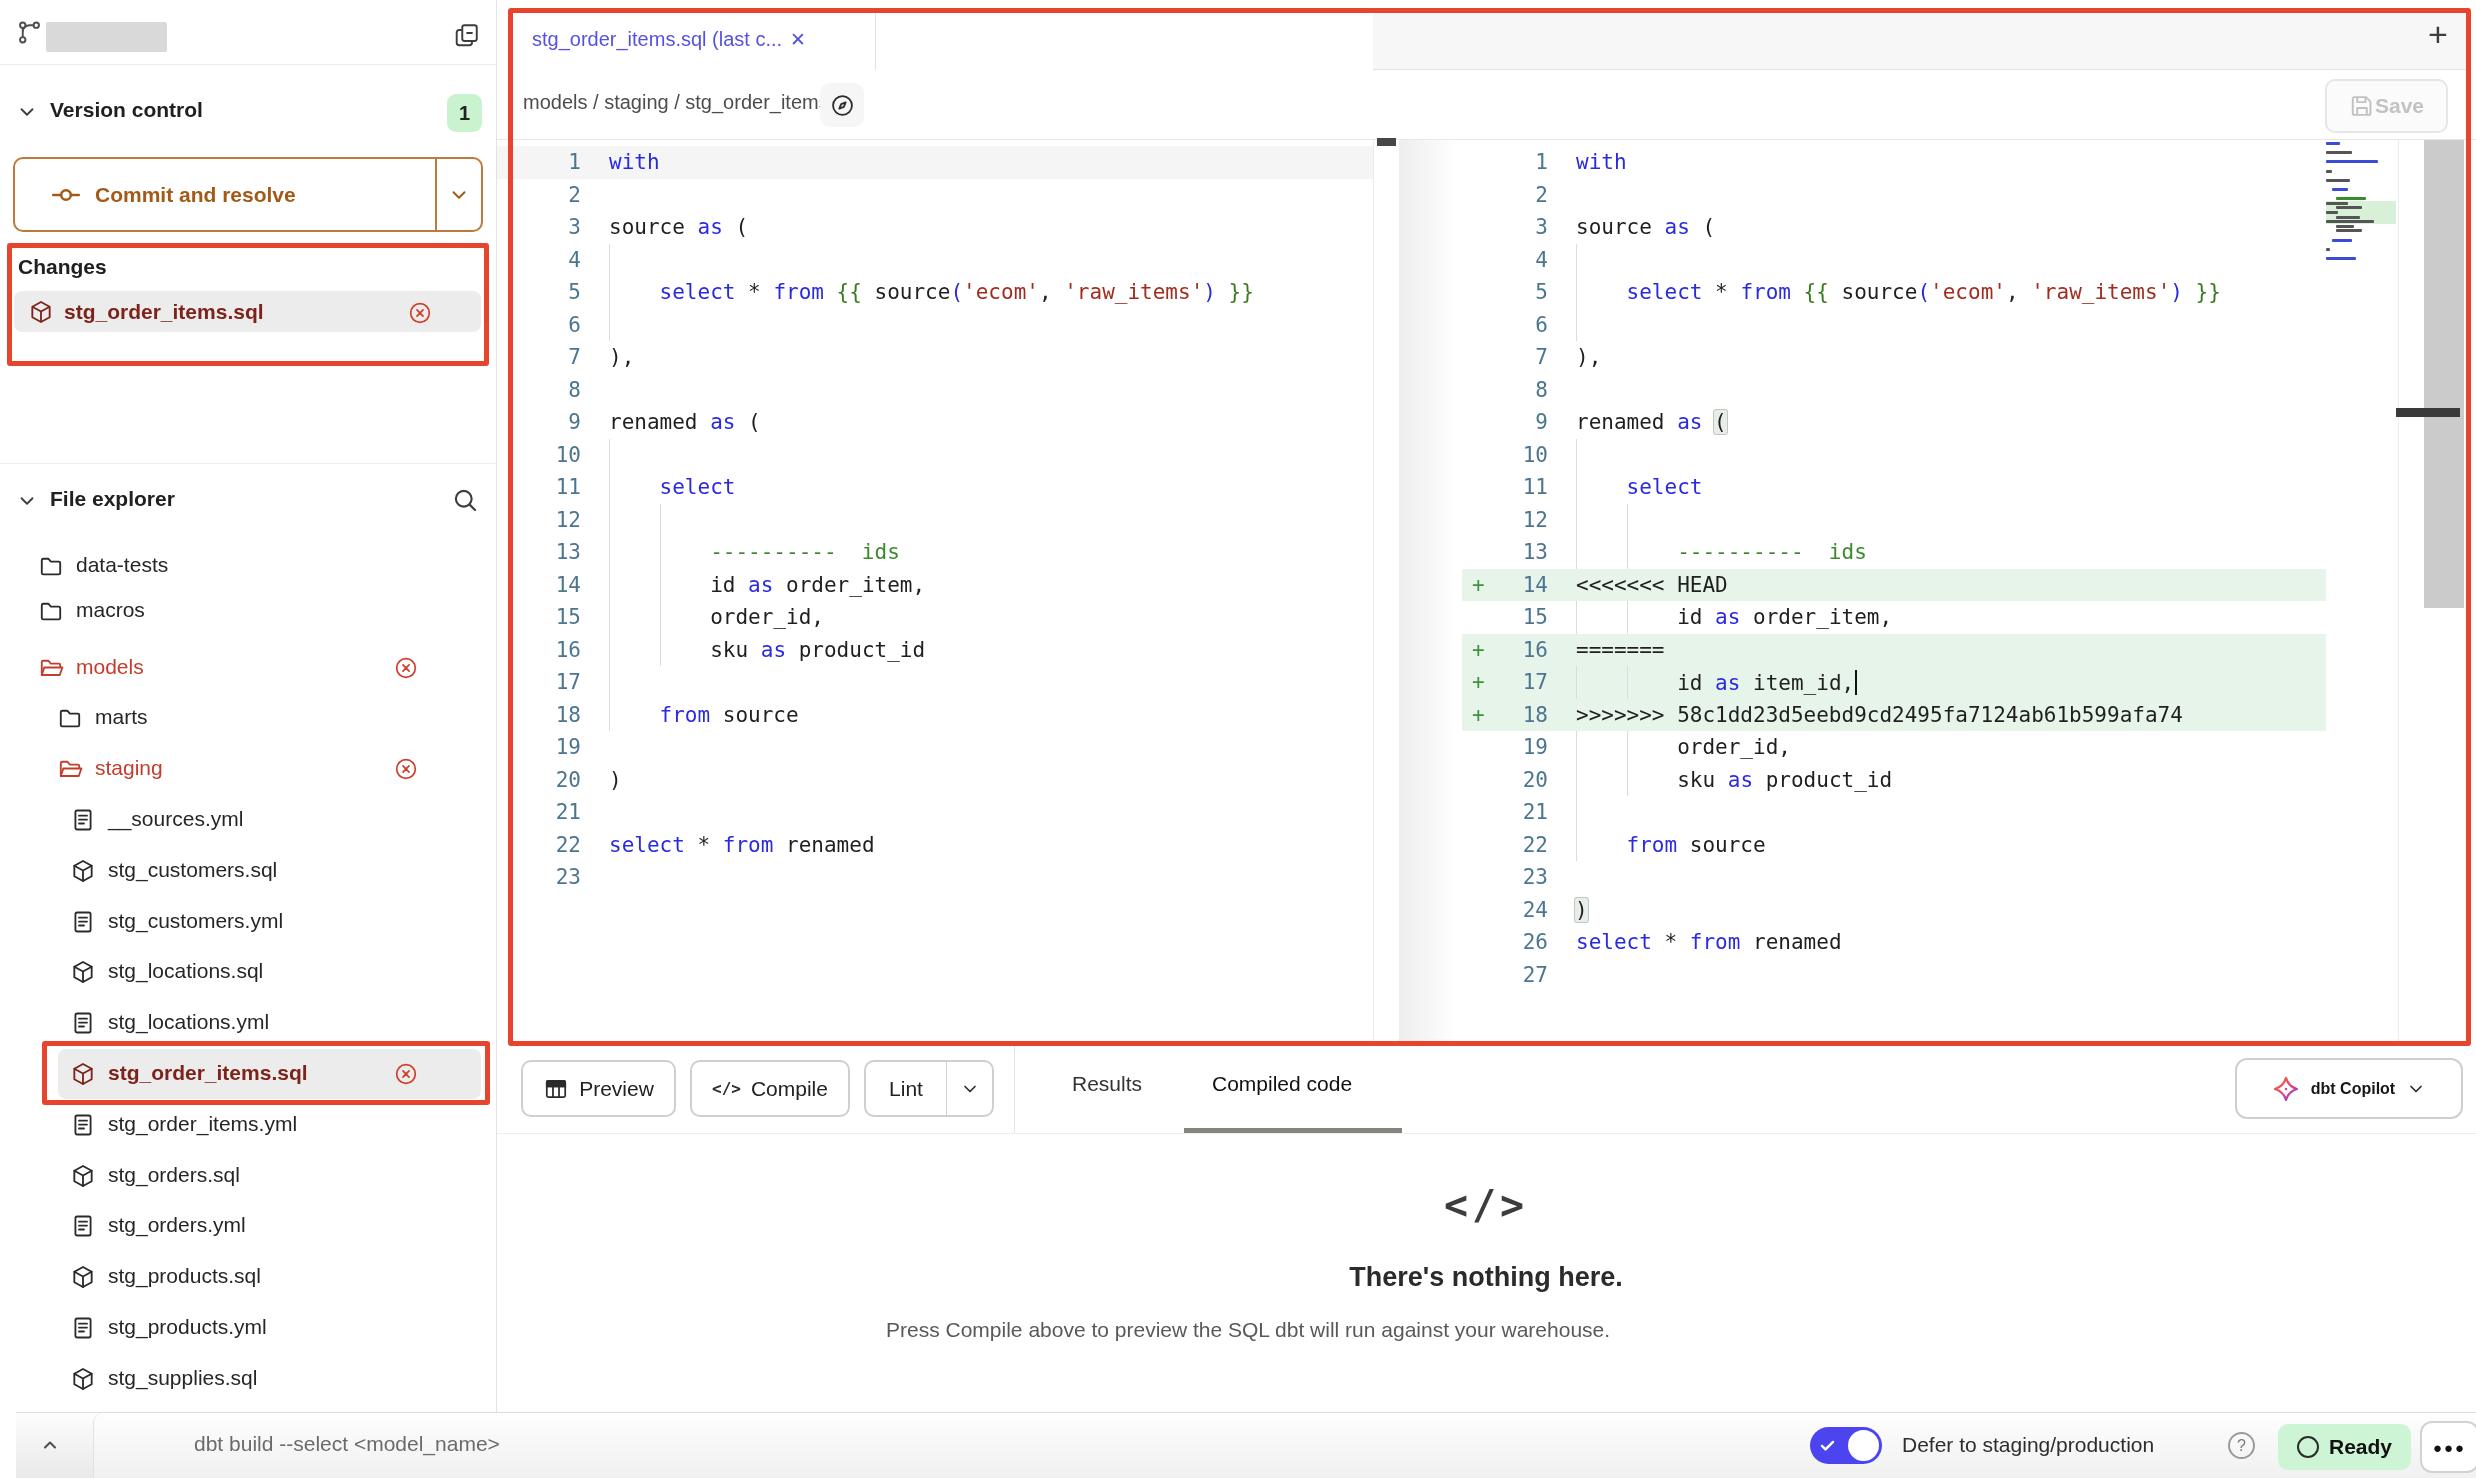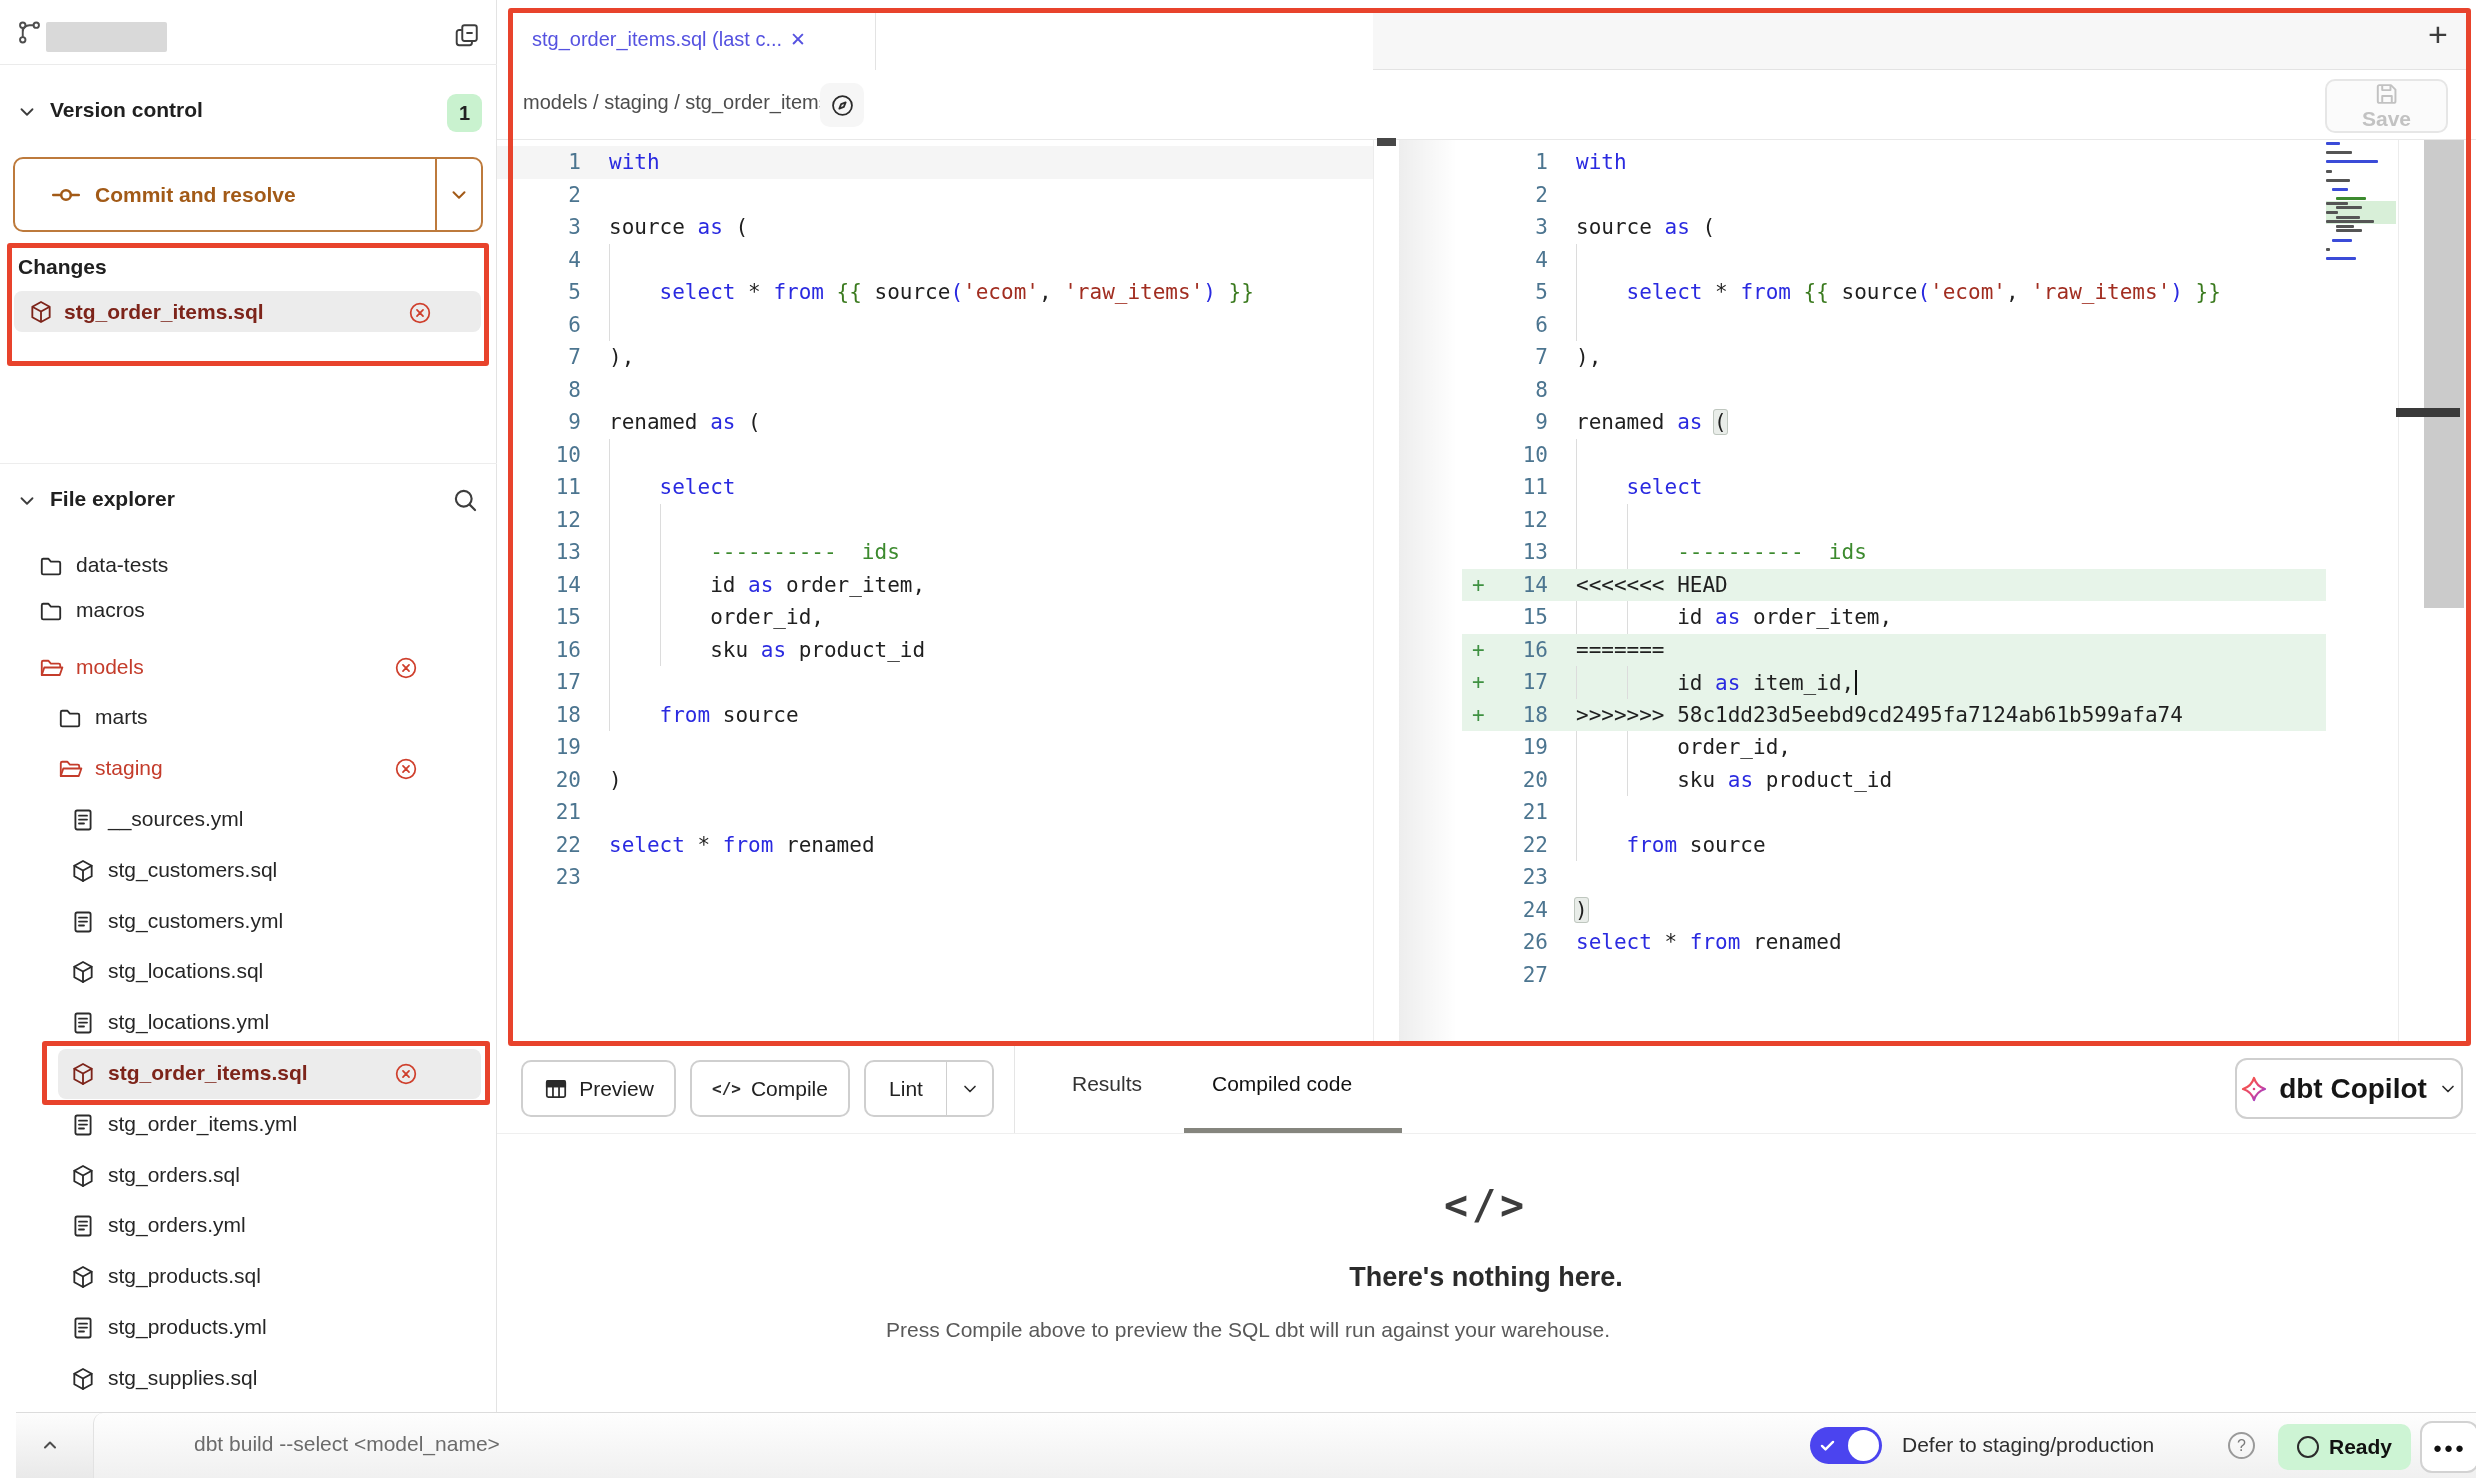--- a/index.html
+++ b/index.html
@@ -40,21 +40,21 @@
     display:flex; align-items:center; cursor:pointer; }
   #tab-active .lbl { font-size:20px; color:#5552e0; margin-left:24px; white-space:nowrap; }
   #tab-active .x { font-size:19px; color:#5552e0; margin-left:8px; cursor:pointer; }
   #newtab { left:2416px; top:10px; width:44px; height:48px; font-size:34px; font-weight:300; color:#3d3d3d;
     display:flex; align-items:center; justify-content:center; cursor:pointer; }
   #crumbbar { left:497px; top:70px; width:1979px; height:70px; background:#fff; }
   #crumb { left:26px; top:21px; font-size:20px; color:#4d4d4d; }
   #compass-btn { left:323px; top:13px; width:44px; height:44px; border-radius:10px; background:#f6f6f6;
     display:flex; align-items:center; justify-content:center; cursor:pointer; }
   #save-btn { left:2325px; top:79px; width:123px; height:54px; border:2px solid #e6e6e6; border-radius:10px;
-    background:#fbfbfb; display:flex; align-items:center; justify-content:center; gap:0;flex-direction:column; }
+    background:#fbfbfb; display:flex; align-items:center; justify-content:center; gap:0; }
   #save-btn .lbl { font-size:21px; font-weight:600; color:#c2c2c2; }
   .editor-topdiv { left:497px; top:139px; width:1979px; height:1px; background:#e8e8e8; }
 
   
   .mono { font-family:"DejaVu Sans Mono", monospace; }
   #left-pane  { left:497px;  top:146px; width:876px; }
   #right-pane { left:1462px; top:146px; width:864px; }
   .crow { position:relative; height:32.5px; display:flex; align-items:center;
     font-family:"DejaVu Sans Mono", monospace; font-size:21px; white-space:pre; }
   .crow.active { background:#f5f5f5; }
@@ -87,21 +87,21 @@
   
   .tbtn { position:absolute; top:1060px; height:57px; background:#fff; border:2px solid #cfcfcf; border-radius:10px;
     display:flex; align-items:center; justify-content:center; gap:10px; cursor:pointer;
     font-size:21px; color:#222; }
   .tb-div { left:1014px; top:1046px; width:1px; height:87px; background:#e5e5e5; }
   .restab { position:absolute; top:1072px; font-size:21px; cursor:pointer; }
   #tab-underline { left:1184px; top:1128px; width:218px; height:5px; background:#85857e; }
   .toolbar-botdiv { left:497px; top:1133px; width:1979px; height:1px; background:#efefef; }
   #copilot-btn { left:2235px; top:1058px; width:228px; height:61px; border:2px solid #cfcfcf; border-radius:12px;
     background:#fff; display:flex; align-items:center; justify-content:center; gap:11px; cursor:pointer; }
-  #copilot-btn .lbl { font-size:28px; font-weight:600; color:#161616; }
+  #copilot-btn .lbl { font-size:16px; font-weight:600; color:#161616; }
 
   
   #empty-icon { left:1386px; top:1182px; width:200px; text-align:center; font-size:40px; font-weight:600;
     color:#3d3d3d; letter-spacing:4px; font-family:"DejaVu Sans Mono", monospace; }
   #empty-title { left:986px; top:1262px; width:1000px; text-align:center; font-size:27px; font-weight:700; color:#2b2b2b; }
   #empty-sub { left:886px; top:1318px; width:1200px; font-size:21px; color:#595959; }
 
   
   #statusbar { left:16px; top:1412px; width:2476px; height:66px; border-top:1px solid #dcdcdc;
     background:linear-gradient(#fdfdfd,#e9e9e9); }

